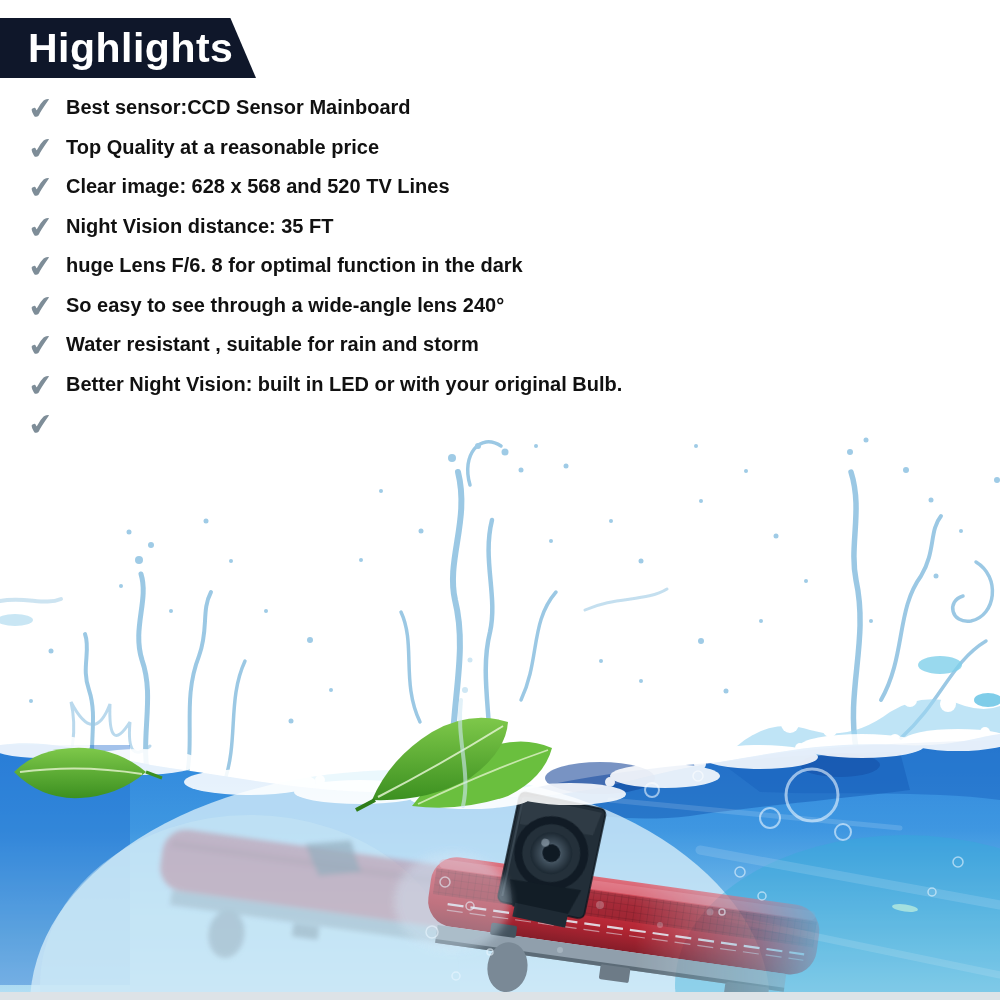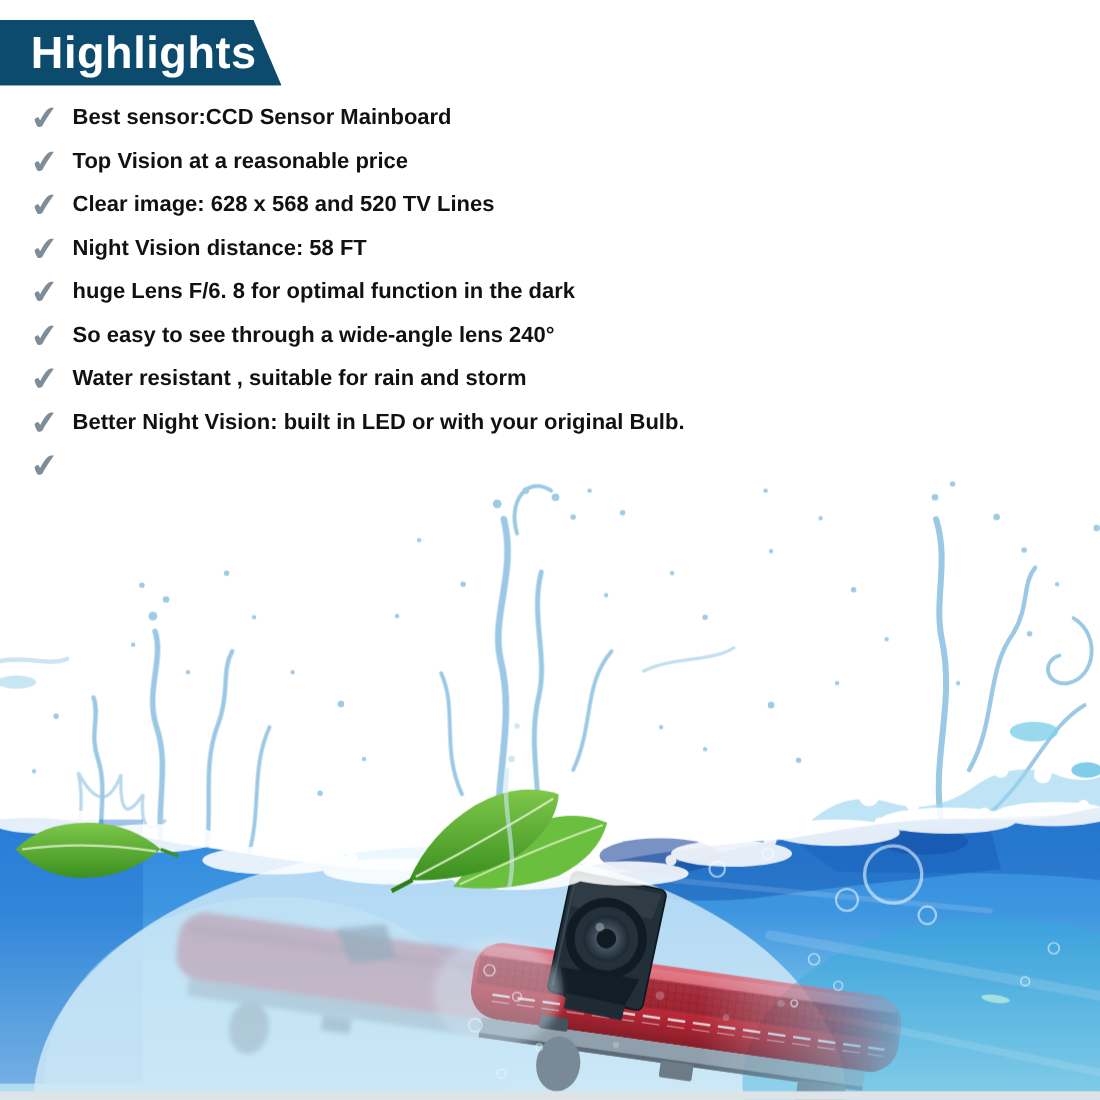--- a/index.html
+++ b/index.html
@@ -1,19 +1,19 @@
 <!DOCTYPE html>
 <html><head>
 <meta charset="utf-8">
 <style>
   html,body{margin:0;padding:0;background:#ffffff;}
   .stage{position:relative;width:1000px;height:1000px;background:#ffffff;overflow:hidden;
          font-family:"Liberation Sans",sans-serif;}
   
-  .banner{position:absolute;top:18px;left:0;width:256px;height:60px;background:#0c4a6e;
+  .banner{position:absolute;top:18px;left:0;width:256px;height:60px;background:#0f172a;
           clip-path:polygon(0 0,90% 0,100% 100%,0 100%);
           display:flex;align-items:center;padding-left:28px;box-sizing:border-box;}
   .banner .title{color:#ffffff;font-size:41px;font-weight:bold;letter-spacing:.5px;}
   
   .features{position:absolute;top:88px;left:28px;margin:0;padding:0;list-style:none;z-index:3;}
   .features li{display:flex;align-items:flex-start;}
   .chk{width:38px;flex-shrink:0;color:#7e8d98;font-size:30px;line-height:39.5px;
        transform:rotate(-6deg);font-family:"DejaVu Sans",sans-serif;}
   .txt{font-size:20px;font-weight:bold;color:#111111;line-height:39.5px;}
   .l1,.l2{display:block;white-space:nowrap;}
@@ -33,33 +33,33 @@
   <ul class="features">
     <li>
         <span class="chk">✔</span>
         <div class="txt">
           <span class="l1">Best sensor:CCD Sensor Mainboard</span>
         </div>
       </li>
     <li>
         <span class="chk">✔</span>
         <div class="txt">
-          <span class="l1">Top Vision at a reasonable price</span>
+          <span class="l1">Top Quality at a reasonable price</span>
         </div>
       </li>
     <li>
         <span class="chk">✔</span>
         <div class="txt">
           <span class="l1">Clear image: 628 x 568 and 520 TV Lines</span>
         </div>
       </li>
     <li>
         <span class="chk">✔</span>
         <div class="txt">
-          <span class="l1">Night Vision distance: 58 FT</span>
+          <span class="l1">Night Vision distance: 35 FT</span>
         </div>
       </li>
     <li>
         <span class="chk">✔</span>
         <div class="txt">
           <span class="l1">huge Lens F/6. 8 for optimal function in the dark</span>
         </div>
       </li>
     <li>
         <span class="chk">✔</span>

